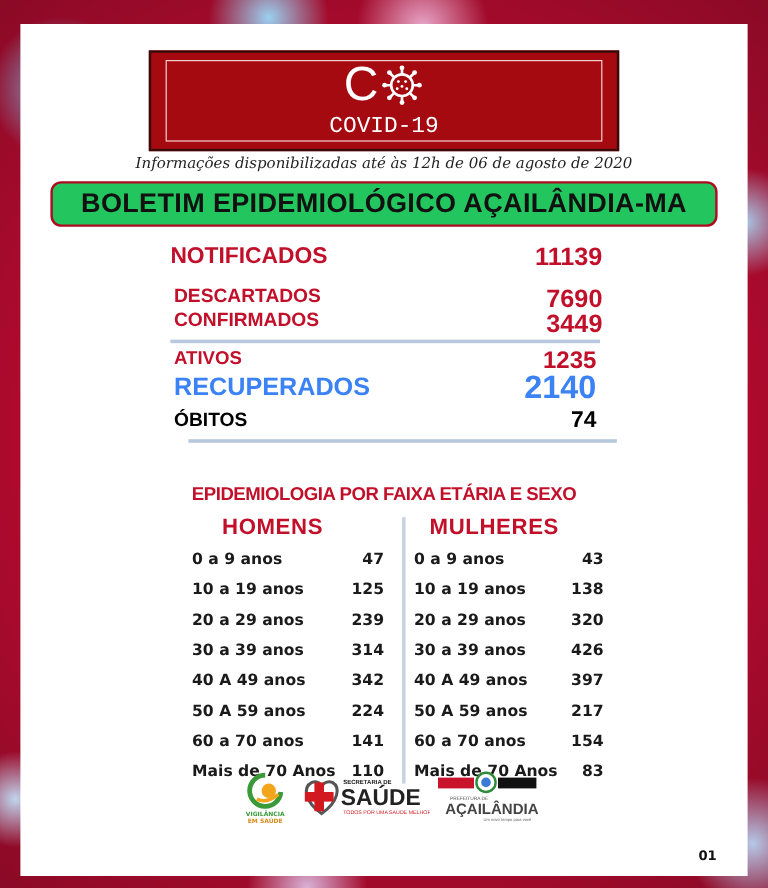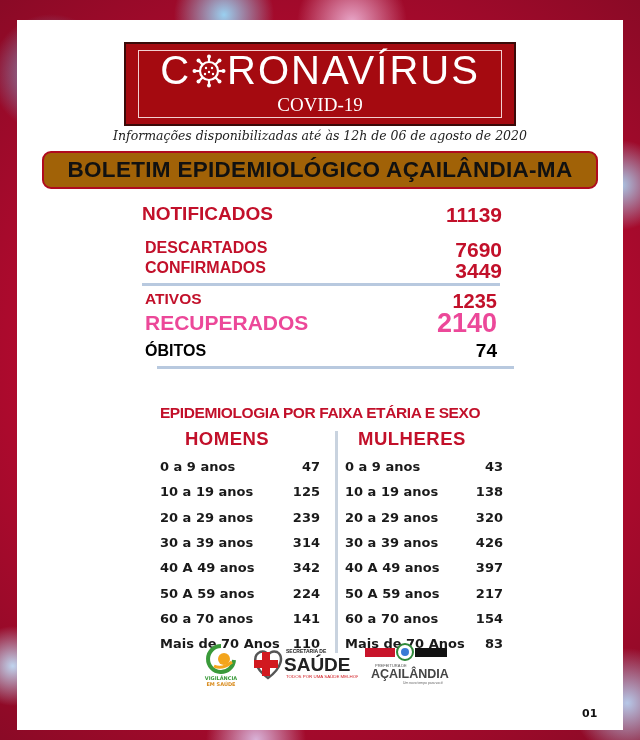--- a/index.html
+++ b/index.html
@@ -30,36 +30,36 @@
     border: 1.5px solid #f3d0d0;
   }
   .banner-title {
     position: absolute; left: 0; right: 0; top: 4px; text-align: center;
     color: #fff; font-family: "Liberation Sans", sans-serif; font-size: 40px; letter-spacing: 2px;
     display: flex; justify-content: center; align-items: center; gap: 0;
   }
   .virus { display: inline-block; width: 34px; height: 34px; margin: 0 1px; }
   .banner-sub {
     position: absolute; left: 0; right: 0; top: 50px; text-align: center;
-    color: #fff; font-family: Liberation Serif, serif; font-size: 19px;
+    color: #fff; font-family: Liberation Mono, monospace; font-size: 19px;
   }
   .info {
     position: absolute; left: 0; width: 640px; top: 128px; text-align: center;
     font-family: "DejaVu Serif", serif; font-style: italic; font-size: 12.5px; color: #222;
   }
   .bulletin {
     position: absolute; left: 42px; top: 151px; width: 556px; height: 38px;
-    border: 2px solid #b00a1e; border-radius: 9px; background: #a16207;
+    border: 2px solid #b00a1e; border-radius: 9px; background: #22c55e;
     text-align: center; line-height: 34px;
     font-family: "Liberation Sans", sans-serif; font-weight: bold; font-size: 22.5px; color: #111;
     letter-spacing: 0.3px;
   }
   .stat { position: absolute; font-family: "Liberation Sans", sans-serif; font-weight: bold; }
   .red { color: #c2102a; }
-  .green { color: #ec4899; }
+  .green { color: #3b82f6; }
   .black { color: #000000; }
   .num { text-align: right; }
   .hline { position: absolute; height: 3px; background: #b8c9df; }
   .section-title {
     position: absolute; left: 0; width: 640px; top: 404px; text-align: center;
     font-family: "Liberation Sans", sans-serif; font-weight: bold; font-size: 15.5px; color: #c2102a;
     letter-spacing: -0.4px;
   }
   .col-head {
     position: absolute; top: 428px; font-family: "Liberation Sans", sans-serif; font-weight: bold;
@@ -106,21 +106,20 @@
           <circle cx="27.5" cy="27.5" r="2"></circle>
         <circle cx="27.5" cy="6.5" r="2"></circle>
           <circle cx="6.5" cy="27.5" r="2"></circle>
         <circle cx="14" cy="14" r="1.2"></circle>
           <circle cx="20" cy="14" r="1.2"></circle>
         <circle cx="17" cy="18" r="1.2"></circle>
           <circle cx="13" cy="20" r="1.2"></circle>
           <circle cx="21" cy="20" r="1.2"></circle>
       </g>
     </svg>
-    <span>RONAVÍRUS</span>
   </div>
   <div class="banner-sub">COVID-19</div>
 </div>
 
 <div class="info">Informações disponibilizadas até às 12h  de  06 de  agosto de 2020</div>
 
 <div class="bulletin">BOLETIM EPIDEMIOLÓGICO AÇAILÂNDIA-MA</div>
 
 <div class="stat red" style="left:142px; top:203px; font-size:19px;">NOTIFICADOS</div>
 <div class="stat red num" style="left:400px; width:102px; top:203px; font-size:21px;">11139</div>

